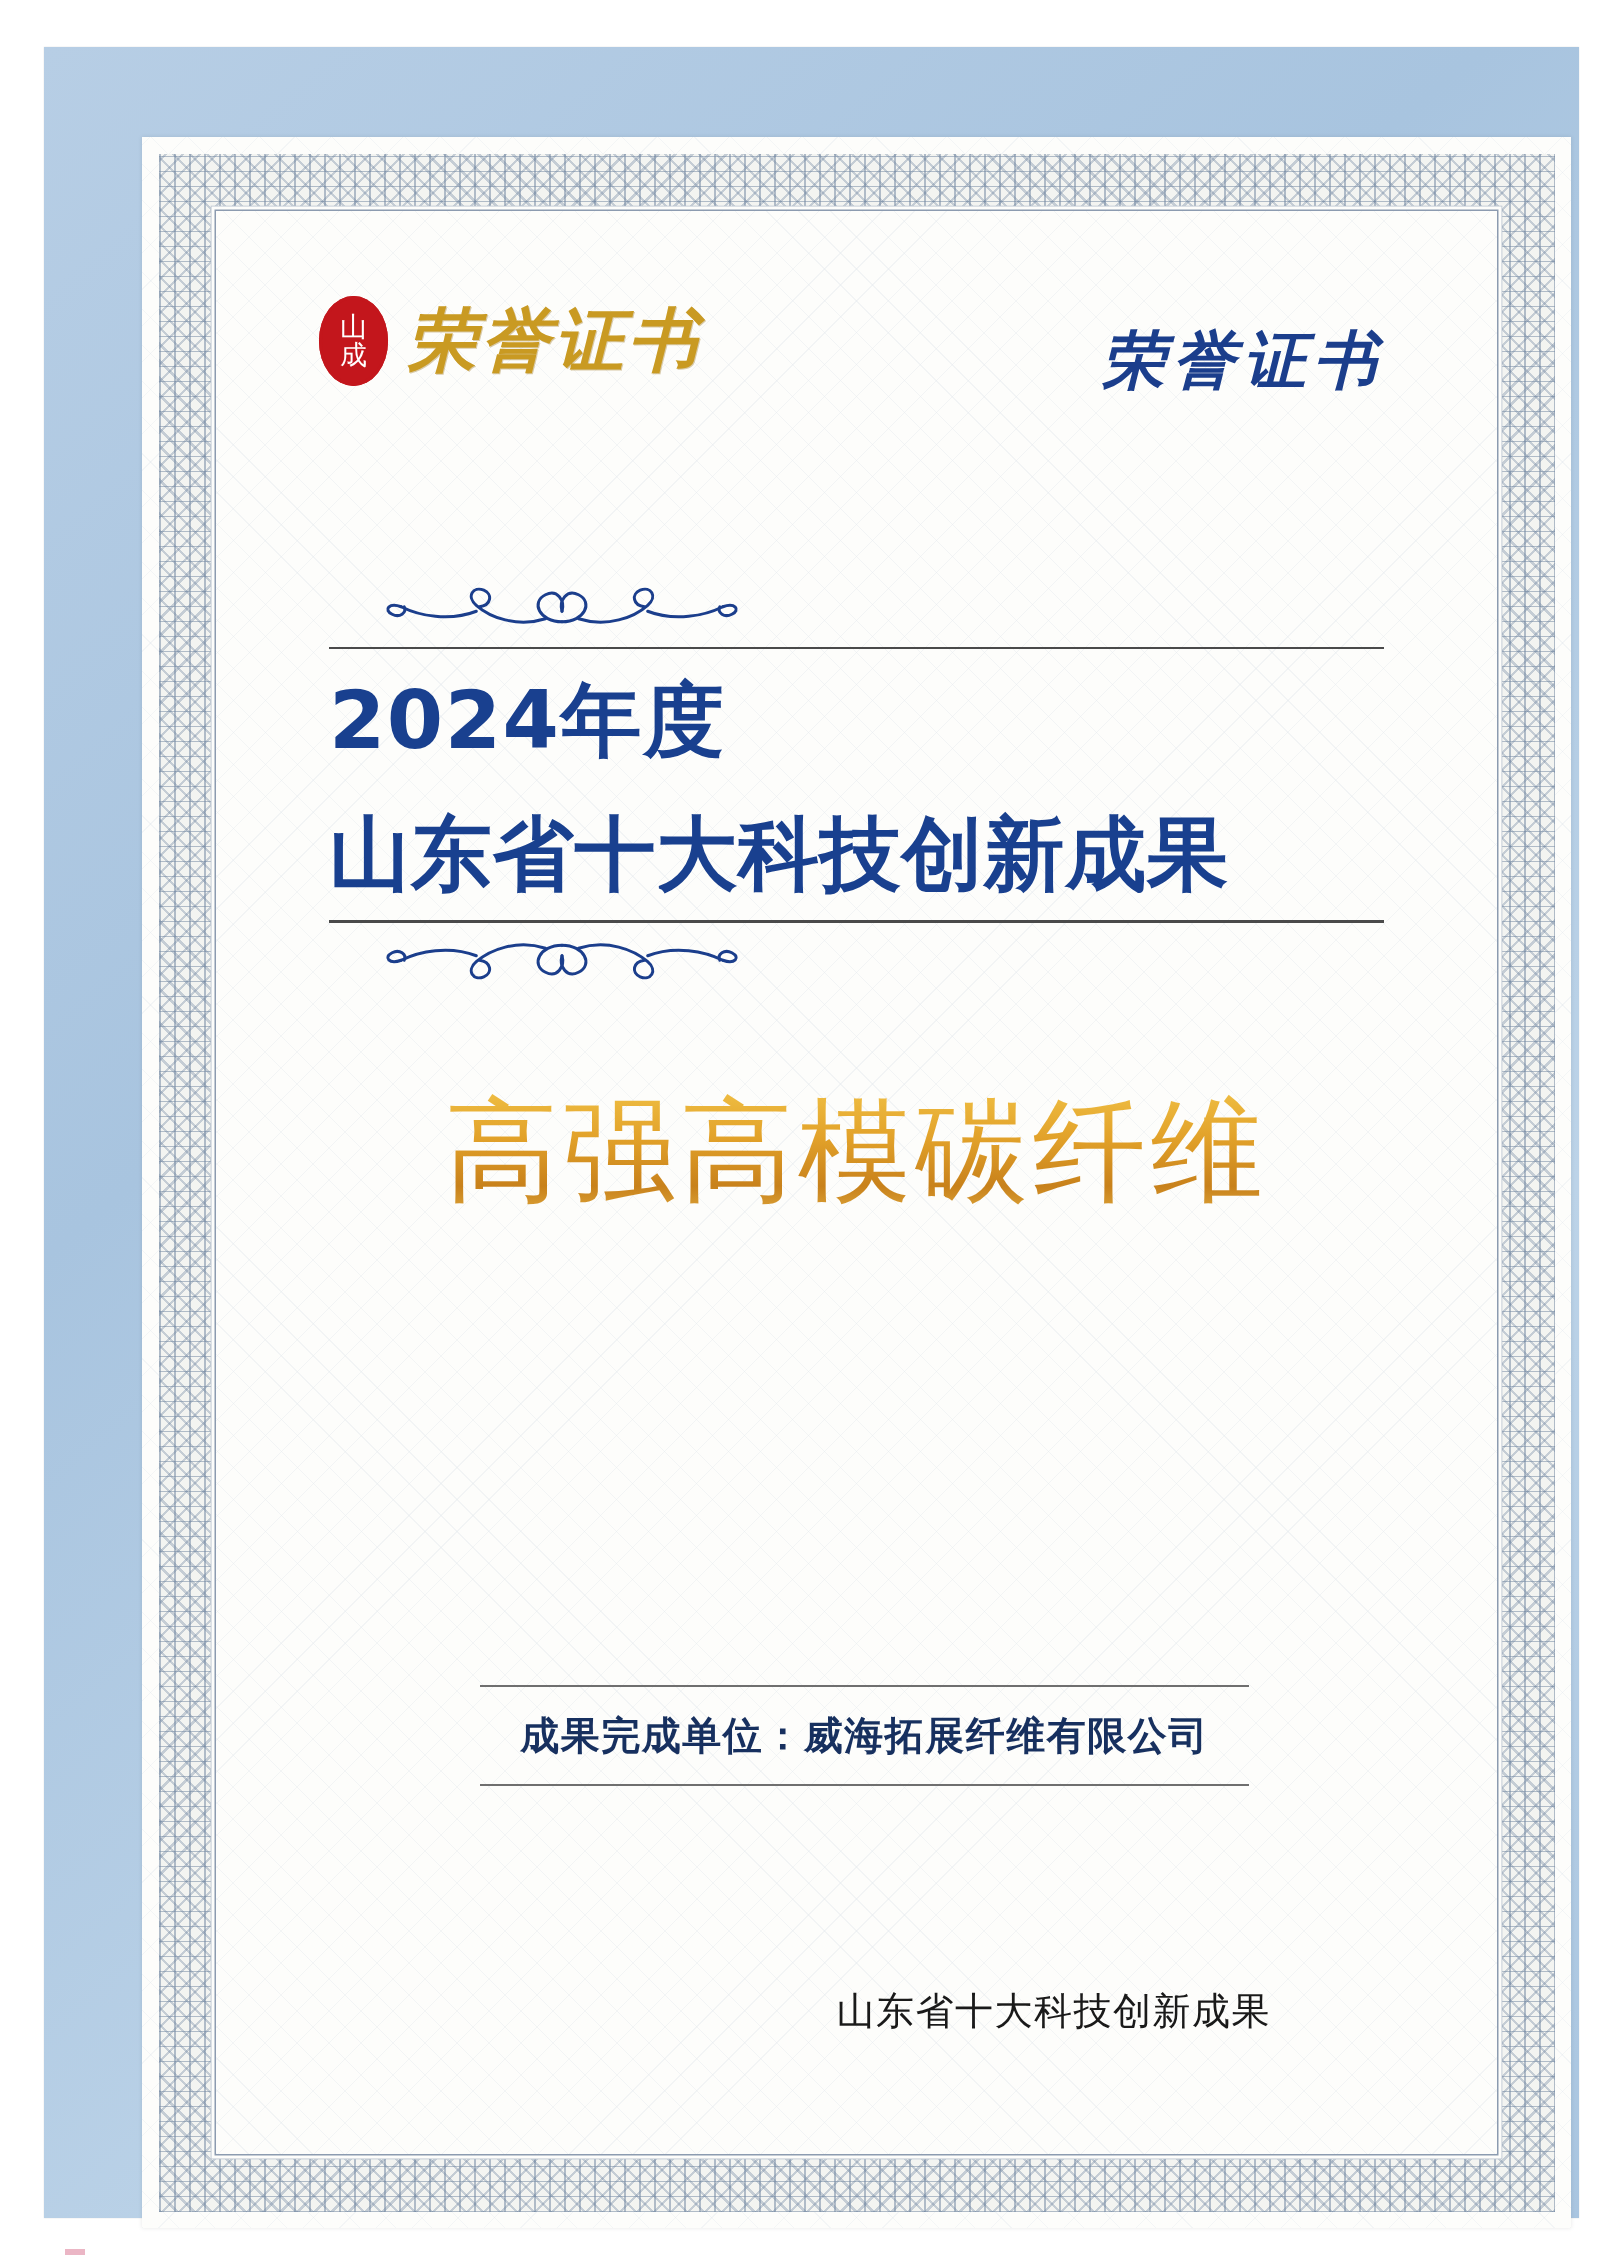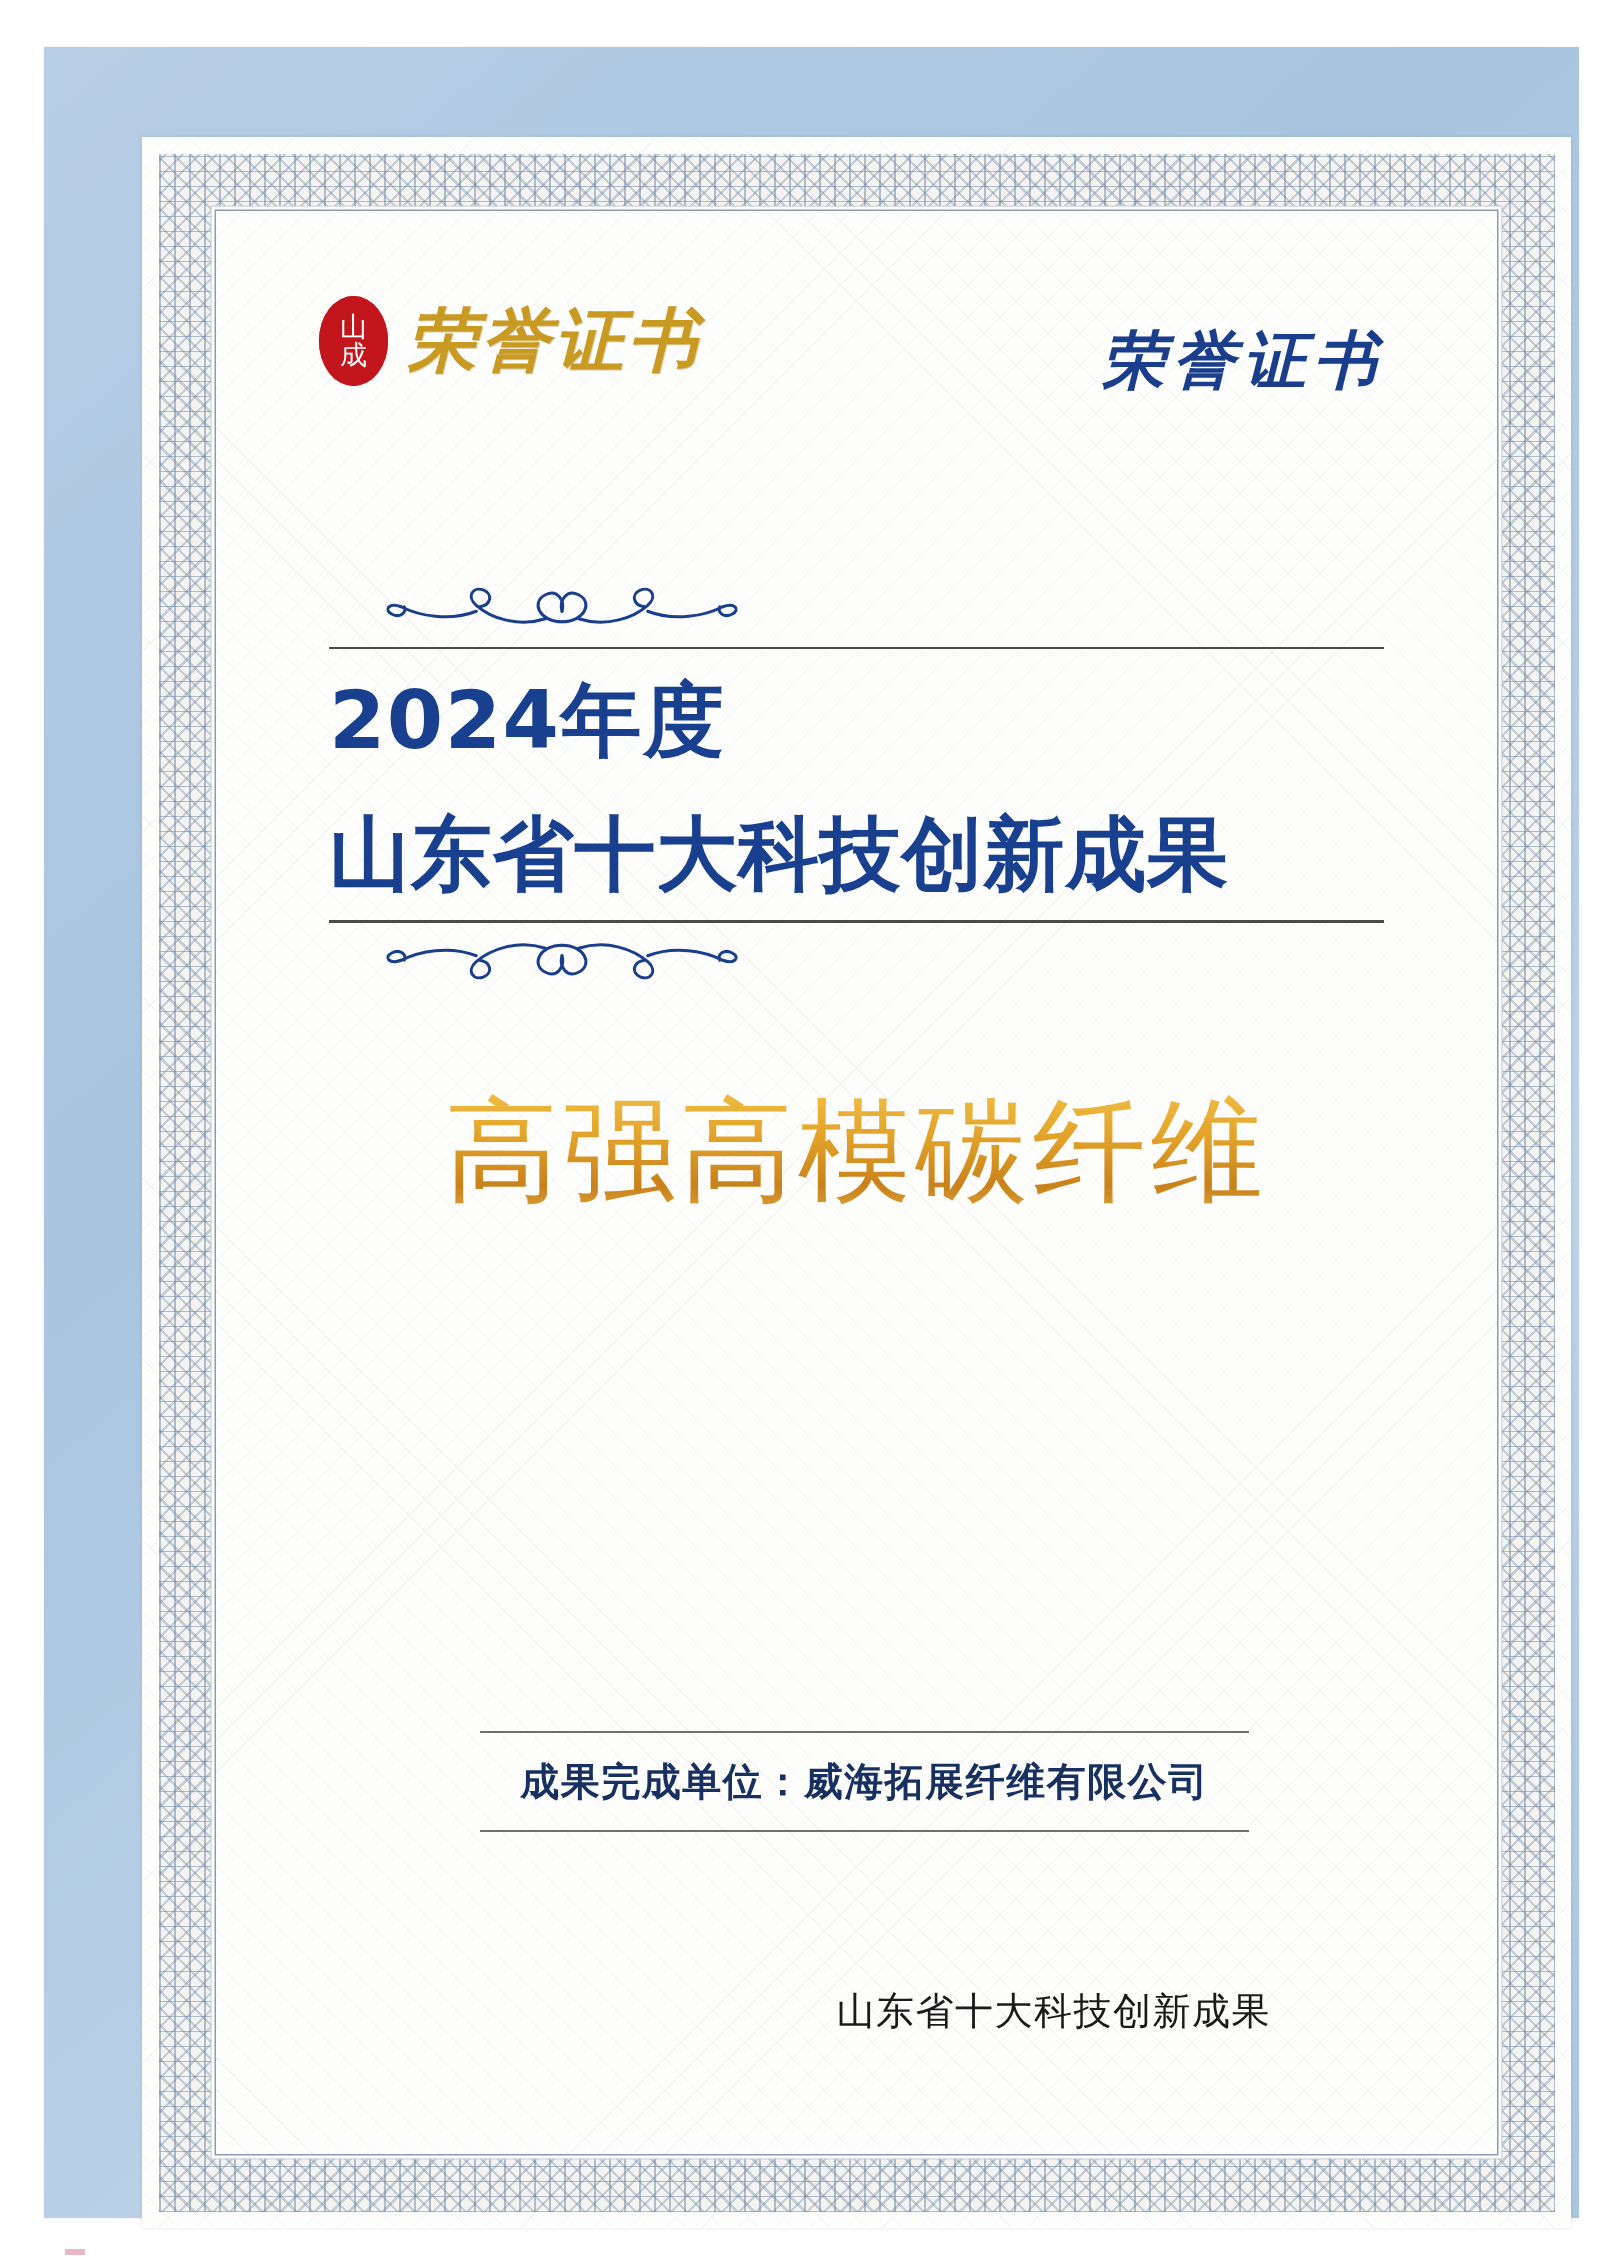--- a/index.html
+++ b/index.html
@@ -209,21 +209,20 @@
     text-shadow: none;
   }
 
   
   .recipient {
     position: absolute;
     left: 264px;
     right: 248px;
     top: 1474px;
     text-align: center;
-    margin-top: 46px;
   }
   .recipient .hr {
     height: 1.5px;
     background: #6f6f6f;
   }
   .recipient .txt {
     font-family: "DejaVu Sans", sans-serif;
     font-weight: 700;
     font-size: 39px;
     color: #17305f;

